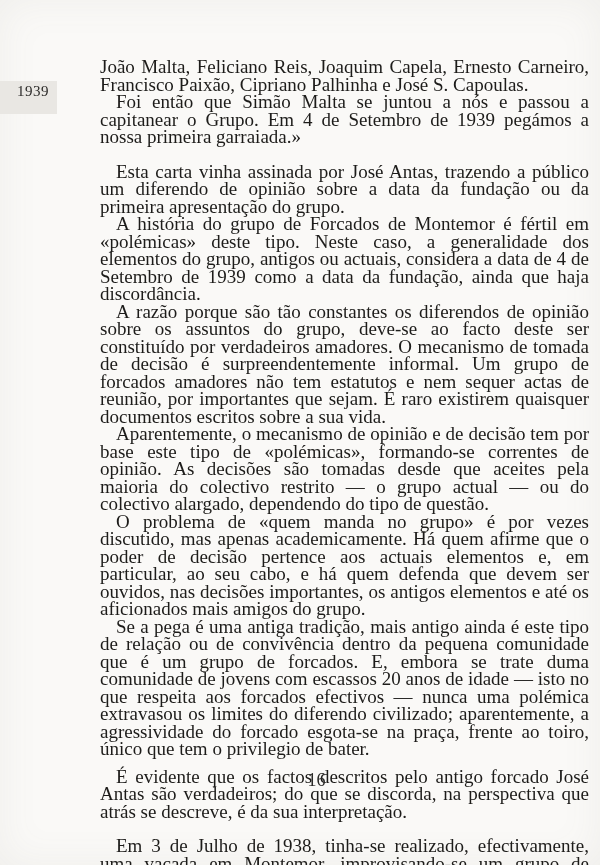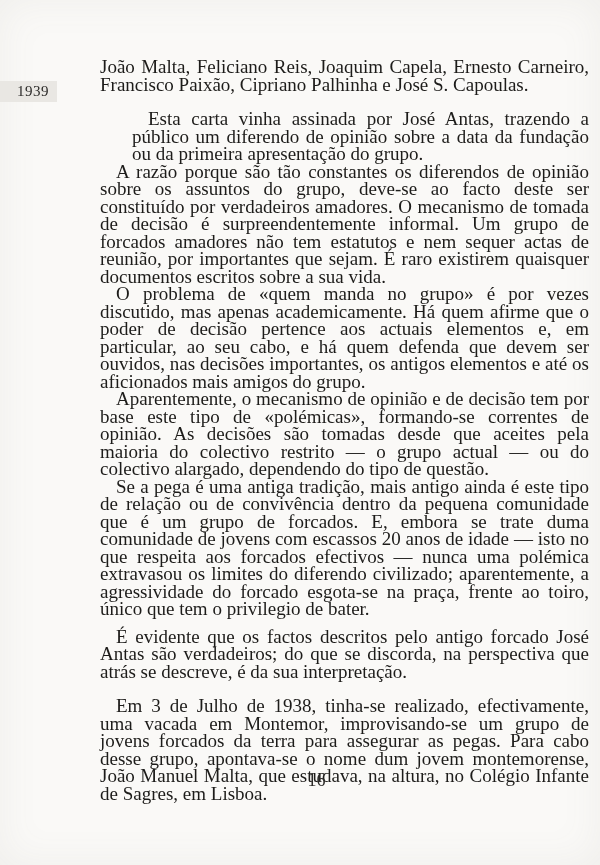--- a/index.html
+++ b/index.html
@@ -15,21 +15,21 @@
     overflow: hidden;
     font-family: "Liberation Serif", "DejaVu Serif", serif;
     color: #1d1c1a;
     box-shadow: inset 0 0 40px rgba(120,115,105,0.08);
   }
   .year-box {
     position: absolute;
     left: 0;
     top: 81px;
     width: 57px;
-    height: 21px;
+    height: 33px;
     background: #e9e7e3;
     text-align: right;
     padding-right: 8px;
     box-sizing: border-box;
     font-size: 15px;
     line-height: 21px;
     letter-spacing: 0.5px;
     color: #2b2a28;
   }
   .text-block {
@@ -41,21 +41,21 @@
     line-height: 17.5px;
     text-align: justify;
   }
   .text-block p {
     margin: 0;
     padding: 0;
   }
   .text-block p.indent {
     text-indent: 16px;
   }
-  .text-block p.gap-md { margin-top: 17px; margin-left: 32px; }
+  .text-block p.gap-md { margin-top: 17px; }
   .text-block p.gap-sm { margin-top: 10px; }
   .text-block p.gap-lg { margin-top: 17px; }
   .page-number {
     position: absolute;
     left: 84px;
     top: 770px;
     width: 465px;
     text-align: center;
     font-size: 18px;
     color: #2b2a28;
@@ -63,24 +63,26 @@
 </style>
 </head>
 <body>
 
 <div class="page">
 
   <div class="year-box">1939</div>
 
   <div class="text-block">
     <p>João Malta, Feliciano Reis, Joaquim Capela, Ernesto Carneiro, Francisco Paixão, Cipriano Palhinha e José S. Capoulas.</p>
+    <p class="indent">Foi então que Simão Malta se juntou a nós e passou a capitanear o Grupo. Em 4 de Setembro de 1939 pegámos a nossa primeira garraiada.»</p>
     <p class="indent gap-md">Esta carta vinha assinada por José Antas, trazendo a público um diferendo de opinião sobre a data da fundação ou da primeira apresentação do grupo.</p>
+    <p class="indent">A história do grupo de Forcados de Montemor é fértil em «polémicas» deste tipo. Neste caso, a generalidade dos elementos do grupo, antigos ou actuais, considera a data de 4 de Setembro de 1939 como a data da fundação, ainda que haja discordância.</p>
     <p class="indent">A razão porque são tão constantes os diferendos de opinião sobre os assuntos do grupo, deve-se ao facto deste ser constituído por verdadeiros amadores. O mecanismo de tomada de decisão é surpreendentemente informal. Um grupo de forcados amadores não tem estatutos e nem sequer actas de reunião, por importantes que sejam. É raro existirem quaisquer documentos escritos sobre a sua vida.</p>
+    <p class="indent">Aparentemente, o mecanismo de opinião e de decisão tem por base este tipo de «polémicas», formando-se correntes de opinião. As decisões são tomadas desde que aceites pela maioria do colectivo restrito — o grupo actual — ou do colectivo alargado, dependendo do tipo de questão.</p>
     <p class="indent">O problema de «quem manda no grupo» é por vezes discutido, mas apenas academicamente. Há quem afirme que o poder de decisão pertence aos actuais elementos e, em particular, ao seu cabo, e há quem defenda que devem ser ouvidos, nas decisões importantes, os antigos elementos e até os aficionados mais amigos do grupo.</p>
-    <p class="indent">Aparentemente, o mecanismo de opinião e de decisão tem por base este tipo de «polémicas», formando-se correntes de opinião. As decisões são tomadas desde que aceites pela maioria do colectivo restrito — o grupo actual — ou do colectivo alargado, dependendo do tipo de questão.</p>
     <p class="indent">Se a pega é uma antiga tradição, mais antigo ainda é este tipo de relação ou de convivência dentro da pequena comunidade que é um grupo de forcados. E, embora se trate duma comunidade de jovens com escassos 20 anos de idade — isto no que respeita aos forcados efectivos — nunca uma polémica extravasou os limites do diferendo civilizado; aparentemente, a agressividade do forcado esgota-se na praça, frente ao toiro, único que tem o privilegio de bater.</p>
     <p class="indent gap-sm">É evidente que os factos descritos pelo antigo forcado José Antas são verdadeiros; do que se discorda, na perspectiva que atrás se descreve, é da sua interpretação.</p>
     <p class="indent gap-lg">Em 3 de Julho de 1938, tinha-se realizado, efectivamente, uma vacada em Montemor, improvisando-se um grupo de jovens forcados da terra para assegurar as pegas. Para cabo desse grupo, apontava-se o nome dum jovem montemorense, João Manuel Malta, que estudava, na altura, no Colégio Infante de Sagres, em Lisboa.</p>
   </div>
 
   <div class="page-number">16</div>
 
 </div>
 
 </body></html>

